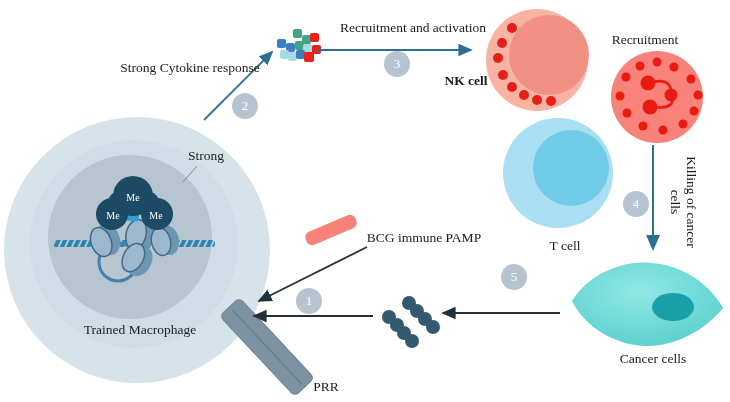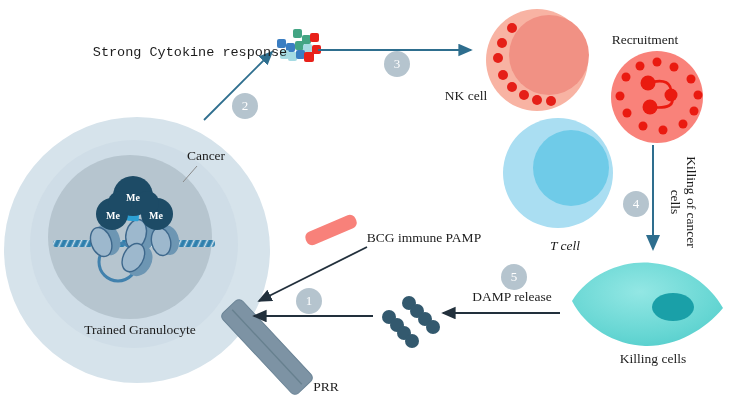--- a/index.html
+++ b/index.html
@@ -5,21 +5,21 @@
   html,body{margin:0;padding:0;background:#fff;}
   #figure{position:relative;width:730px;height:402px;background:#ffffff;overflow:hidden;
           font-family:"Liberation Serif",serif;}
   #figure svg{position:absolute;left:0;top:0;}
   .lbl{position:absolute;transform:translate(-50%,-50%);text-align:center;color:#1c1c1c;
        font-size:13.5px;line-height:1.22;white-space:nowrap;}
   .lbl span{display:block;}
   .step{position:absolute;width:26px;height:26px;border-radius:50%;background:#b5c4ce;
         color:#ffffff;font-size:13px;display:flex;align-items:center;justify-content:center;
         transform:translate(-50%,-50%);}
-  .me{position:absolute;transform:translate(-50%,-50%);color:#ffffff;font-weight:bold;
+  .me{position:absolute;transform:translate(-50%,-50%);color:#ffffff;font-weight:normal;
       font-size:10px;text-align:center;}
   .rot90{transform:translate(-50%,-50%) rotate(90deg);}
 </style>
 </head>
 <body>
 
 <div id="figure">
 
   <svg width="730" height="402" viewBox="0 0 730 402">
     <defs>
@@ -171,36 +171,36 @@
       <line x1="204" y1="120" x2="272" y2="52" stroke="#2e6e8e" stroke-width="1.8" marker-end="url(#ahTeal)"></line>
       <line x1="318" y1="50" x2="471" y2="50" stroke="#2e6e8e" stroke-width="1.8" marker-end="url(#ahTeal)"></line>
       <line x1="653" y1="145" x2="653" y2="249" stroke="#2e6e8e" stroke-width="2" marker-end="url(#ahTeal)"></line>
       <line x1="367" y1="247" x2="259" y2="301" stroke="#22303c" stroke-width="1.8" marker-end="url(#ahDark)"></line>
       <line x1="373" y1="316" x2="254" y2="316" stroke="#22303c" stroke-width="1.8" marker-end="url(#ahDark)"></line>
       <line x1="560" y1="313" x2="443" y2="313" stroke="#22303c" stroke-width="1.8" marker-end="url(#ahDark)"></line>
       <line x1="197" y1="166" x2="183" y2="182" stroke="#8a8a8a" stroke-width="1"></line>
     </g>
   </svg>
 
-  <div class="lbl" style="left:190px;top:53px;font-family:Liberation Mono, monospace;">
+  <div class="lbl" style="left:190px;top:68px;">
     <span>Strong Cytokine response</span>
   </div>
 
   <div class="lbl" style="left:413px;top:28px;">
+    <span>Recruitment and activation</span>
   </div>
 
-  <div class="lbl" style="left:206px;top:156px;">Cancer</div>
-  <div class="lbl" style="left:140px;top:330px;">Trained Granulocyte</div>
+  <div class="lbl" style="left:206px;top:156px;">Strong</div>
+  <div class="lbl" style="left:140px;top:330px;">Trained Macrophage</div>
   <div class="lbl" style="left:326px;top:387px;">PRR</div>
   <div class="lbl" style="left:424px;top:238px;">BCG immune PAMP</div>
-  <div class="lbl" style="left:512px;top:297px;">DAMP release</div>
-  <div class="lbl" style="left:466px;top:96px;">NK cell</div>
+  <div class="lbl" style="left:466px;top:81px;font-weight:bold;">NK cell</div>
   <div class="lbl" style="left:645px;top:40px;">Recruitment</div>
-  <div class="lbl" style="left:565px;top:246px;font-style:italic;">T cell</div>
-  <div class="lbl" style="left:653px;top:359px;">Killing cells</div>
+  <div class="lbl" style="left:565px;top:246px;">T cell</div>
+  <div class="lbl" style="left:653px;top:359px;">Cancer cells</div>
 
   <div class="lbl rot90" style="left:683px;top:202px;">
     <span>Killing of cancer</span>
     <span>cells</span>
   </div>
 
   <div class="me" style="left:133px;top:197px;">Me</div>
   <div class="me" style="left:113px;top:215px;">Me</div>
   <div class="me" style="left:156px;top:215px;">Me</div>
 

